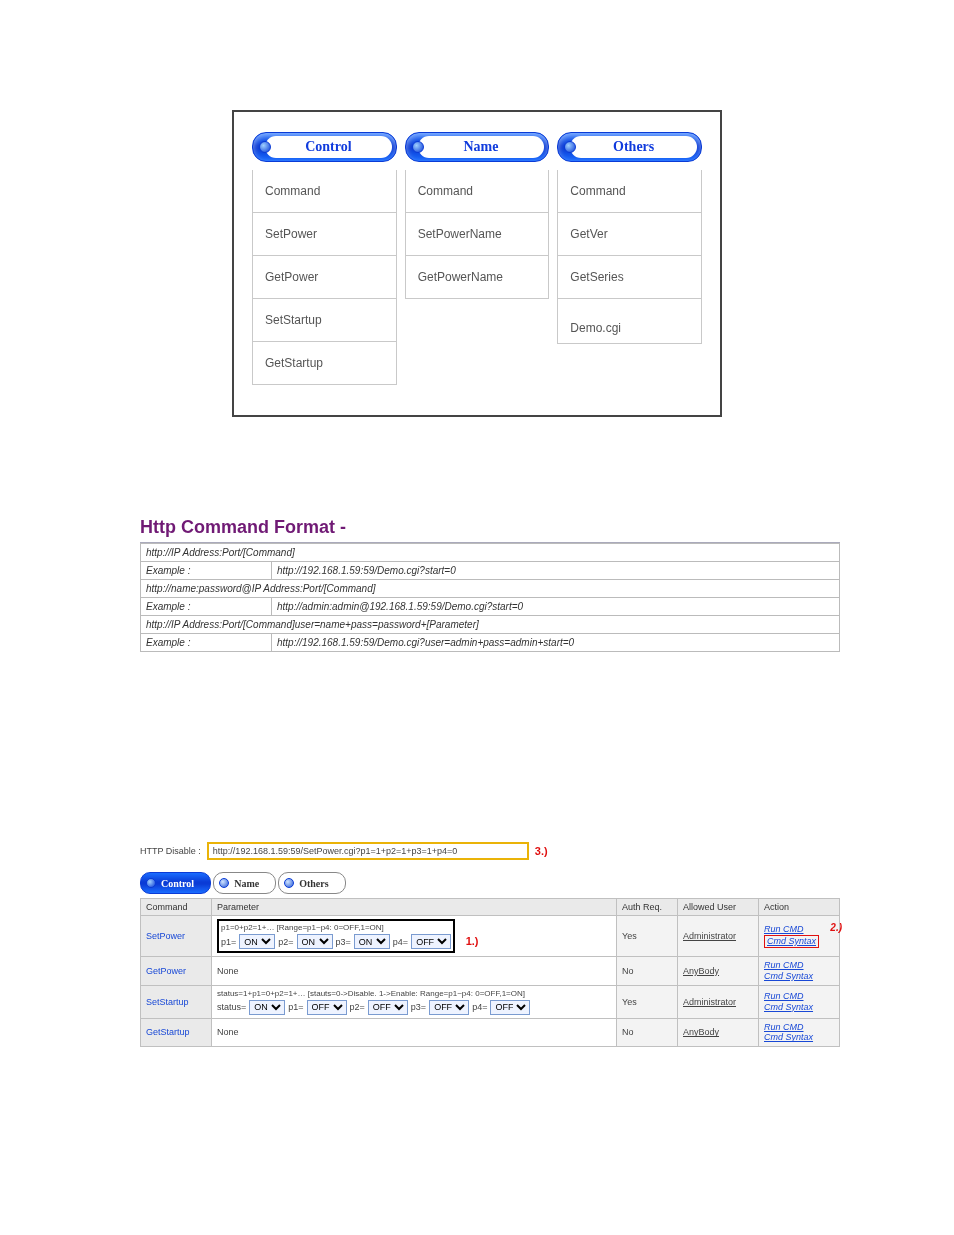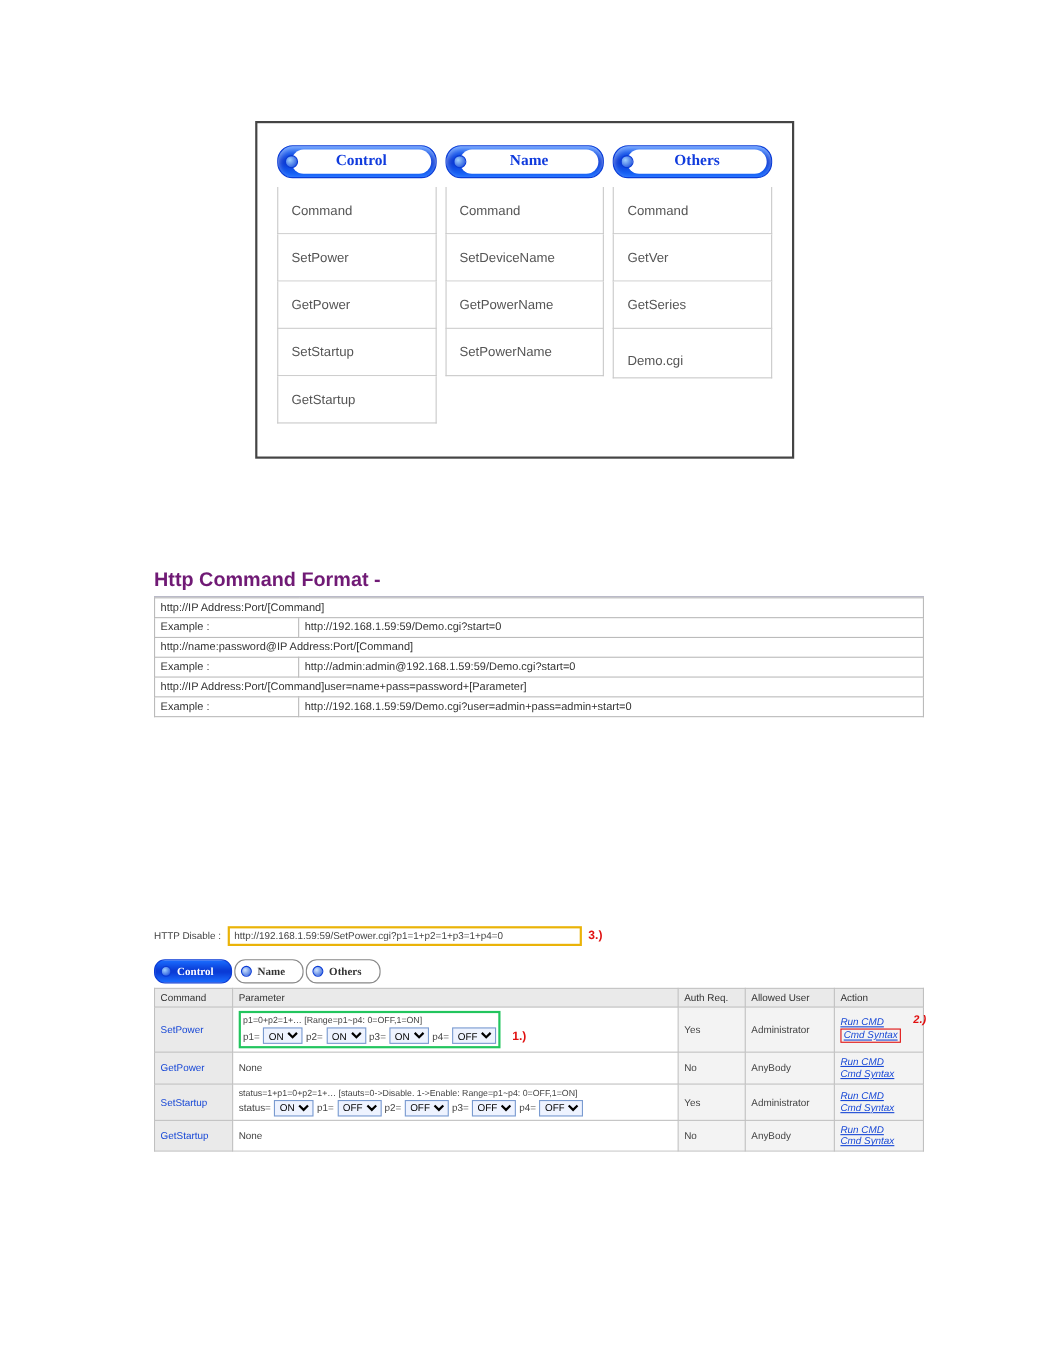--- a/index.html
+++ b/index.html
@@ -83,20 +83,21 @@
     color: #701a75;
     border-bottom: 1px solid #aab;
     padding-bottom: 4px;
     margin-bottom: 0;
   }
   .fmt-table {
     width: 100%;
     border-collapse: collapse;
     font-size: 10px;
     color: #333;
+    font-style: italic;
   }
   .fmt-table td {
     border: 1px solid #bbb;
     padding: 3px 5px;
     background: #fff;
   }
   .fmt-table td.lbl { width: 120px; }
 
   
   .section3 {
@@ -149,21 +150,21 @@
     border:1px solid #c0c0c0;
     padding:3px 5px;
     text-align:left;
     vertical-align: middle;
     background:#f3f3f3;
   }
   .grid th { background:#eaeaea; font-weight:normal; color:#333;}
   .grid td.rowlbl { color:#1848d6; width:60px; background:#eaeaea;}
   .grid td.param { background:#fff; }
   .grid td.auth  { width:50px; }
-  .grid td.user  { width:70px; }
+  .grid td.user  { width:70px;text-decoration:underline; }
   .grid td.act   { width:70px;font-style:italic; }
   .link { color:#1848d6; text-decoration:underline; cursor:pointer; font-size:9px; display:block; line-height:1.2;}
   .sel {
     font-size:9px; height:15px;
     border:1px solid #7a9bd0;
     background:#eef3ff;
   }
   .param-inner {
     display:flex; align-items:center; flex-wrap:wrap; gap:3px;
   }
@@ -190,23 +191,22 @@
   </div>
 
   <div class="col">
     <div class="pill">
       <span class="pill-dot"></span>
       <span class="pill-inner">
           <span class="pill-label">Name</span>
         </span>
     </div>
     <div class="cell">Command</div>
-    <div class="cell">SetDeviceName</div>
+    <div class="cell">SetPowerName</div>
     <div class="cell">GetPowerName</div>
-    <div class="cell">SetPowerName</div>
   </div>
 
   <div class="col">
     <div class="pill">
       <span class="pill-dot"></span>
       <span class="pill-inner">
           <span class="pill-label">Others</span>
         </span>
     </div>
     <div class="cell">Command</div>
@@ -275,21 +275,21 @@
       <th>Command</th>
       <th>Parameter</th>
       <th>Auth Req.</th>
       <th>Allowed User</th>
       <th>Action</th>
     </tr>
 
     <tr>
       <td class="rowlbl">SetPower</td>
       <td class="param">
-        <div style="border:2px solid #22c55e;padding:2px;display:inline-block;">
+        <div style="border:2px solid #000000;padding:2px;display:inline-block;">
           <div style="font-size:8px;margin-bottom:2px;">p1=0+p2=1+… [Range=p1~p4: 0=OFF,1=ON]</div>
           <div class="param-inner">
             <span>p1=</span>
             <select class="sel"><option>ON</option></select>
             <span>p2=</span>
             <select class="sel"><option>ON</option></select>
             <span>p3=</span>
             <select class="sel"><option>ON</option></select>
             <span>p4=</span>
             <select class="sel"><option>OFF</option></select>

